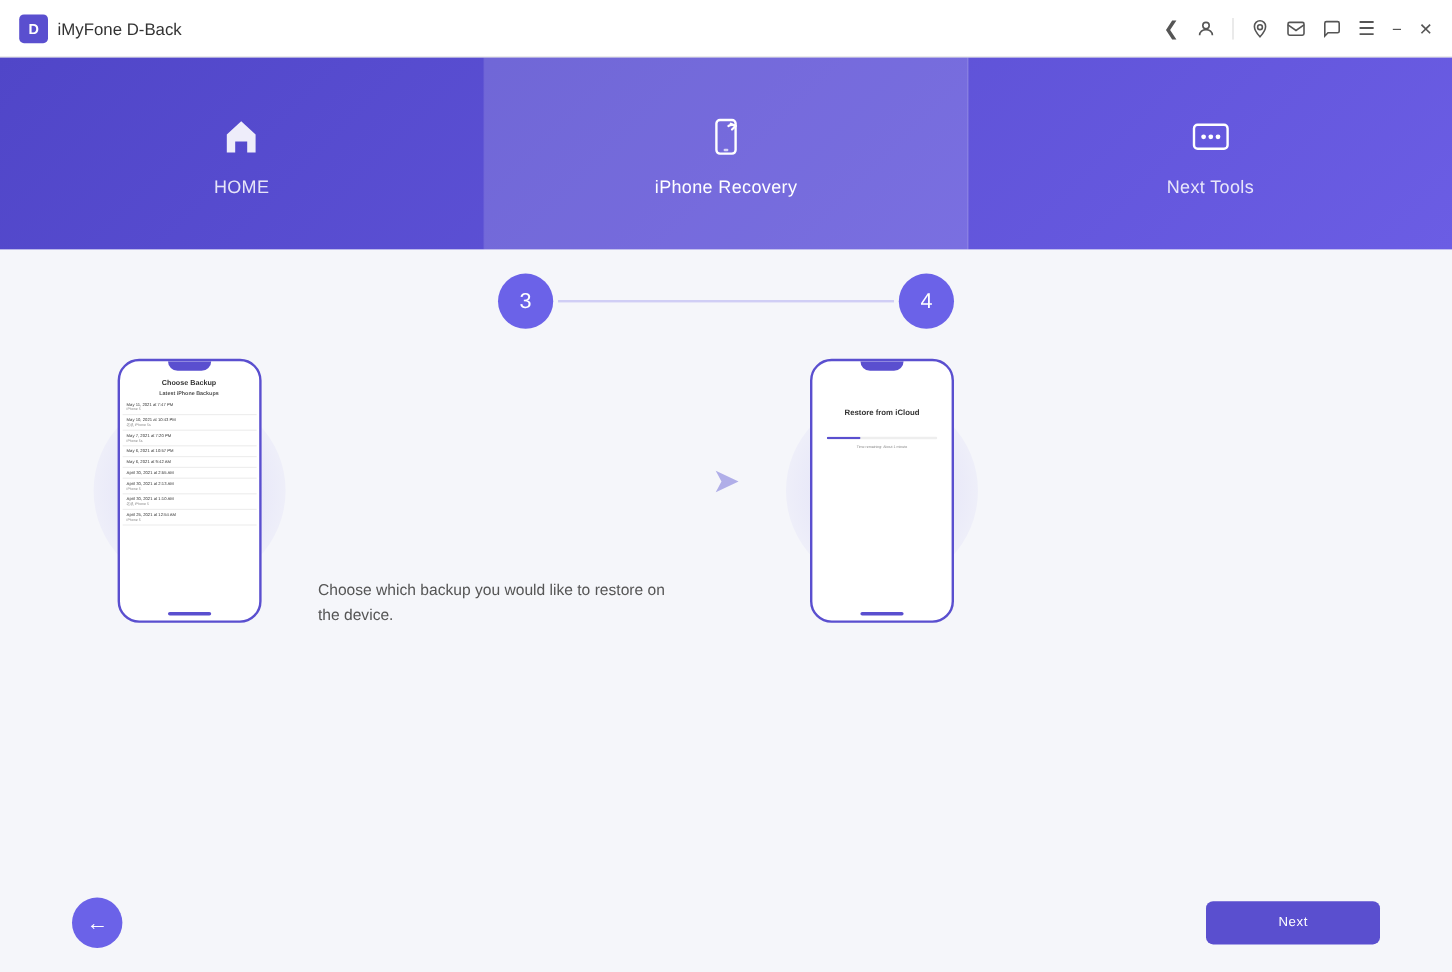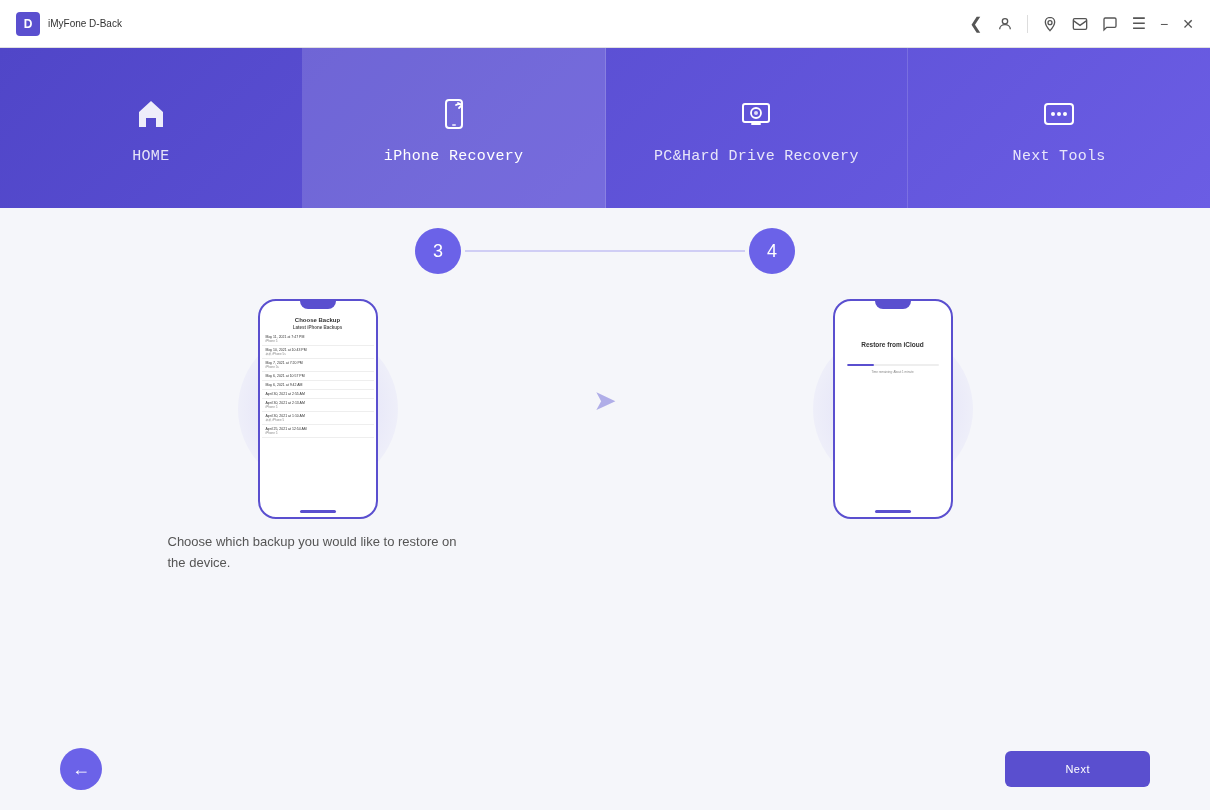--- a/index.html
+++ b/index.html
@@ -26,21 +26,21 @@
       background: #5a4fcf;
       border-radius: 4px;
       display: flex;
       align-items: center;
       justify-content: center;
       color: white;
       font-size: 12px;
       font-weight: bold;
     }
     .app-title {
-      font-size: 10px;
+      font-size: 14px;
       color: #333;
       font-weight: 500;
     }
     .title-bar-right {
       display: flex;
       align-items: center;
       gap: 14px;
     }
     .title-bar-right .icon-btn {
       color: #555;
@@ -76,21 +76,20 @@
       display: flex;
       flex-direction: column;
       align-items: center;
       justify-content: center;
       gap: 12px;
       cursor: pointer;
       color: rgba(255,255,255,0.85);
       font-size: 14px;
       border-right: 1px solid rgba(255,255,255,0.15);
       transition: background 0.2s;
-      font-family: Liberation Mono, monospace;
     }
     .nav-item:last-child { border-right: none; }
     .nav-item.active {
       background: rgba(255,255,255,0.15);
       color: white;
     }
     .nav-icon {
       width: 44px;
       height: 44px;
       display: flex;
@@ -145,22 +144,22 @@
     .phones-row {
       display: flex;
       align-items: flex-start;
       justify-content: center;
       gap: 0;
       flex: 1;
     }
 
     .phone-section {
       display: flex;
-      flex-direction: column;
-      align-items: center;
+      flex-direction: row;
+      align-items: flex-end;
       flex: 1;
     }
 
     .phone-wrapper {
       position: relative;
       width: 200px;
       height: 230px;
       display: flex;
       align-items: center;
       justify-content: center;
@@ -384,31 +383,20 @@
       <svg viewBox="0 0 36 36" fill="none" xmlns="http://www.w3.org/2000/svg">
         <rect x="10" y="4" width="16" height="28" rx="3" stroke="white" stroke-width="2" fill="none"></rect>
         <path d="M20 9 A6 6 0 0 1 26 9" stroke="white" stroke-width="1.8" fill="none" stroke-linecap="round"></path>
         <path d="M22 7 L26 9 L23 12" stroke="white" stroke-width="1.8" fill="none" stroke-linecap="round" stroke-linejoin="round"></path>
         <rect x="16" y="28" width="4" height="2" rx="1" fill="white" opacity="0.7"></rect>
       </svg>
     </div>
     <span class="nav-label">iPhone Recovery</span>
   </div>
 
-  <div class="nav-item">
-    <div class="nav-icon">
-      <svg viewBox="0 0 36 36" fill="none" xmlns="http://www.w3.org/2000/svg">
-        <rect x="5" y="8" width="26" height="18" rx="2" stroke="white" stroke-width="2" fill="none"></rect>
-        <circle cx="18" cy="17" r="5" stroke="white" stroke-width="1.8" fill="none"></circle>
-        <path d="M14 28H22" stroke="white" stroke-width="2" stroke-linecap="round"></path>
-        <circle cx="18" cy="17" r="2" fill="white" opacity="0.8"></circle>
-      </svg>
-    </div>
-    <span class="nav-label">PC&amp;Hard Drive Recovery</span>
-  </div>
 
   <div class="nav-item">
     <div class="nav-icon">
       <svg viewBox="0 0 36 36" fill="none" xmlns="http://www.w3.org/2000/svg">
         <rect x="4" y="8" width="28" height="20" rx="3" stroke="white" stroke-width="2" fill="none"></rect>
         <circle cx="12" cy="18" r="2" fill="white"></circle>
         <circle cx="18" cy="18" r="2" fill="white"></circle>
         <circle cx="24" cy="18" r="2" fill="white"></circle>
       </svg>
     </div>

